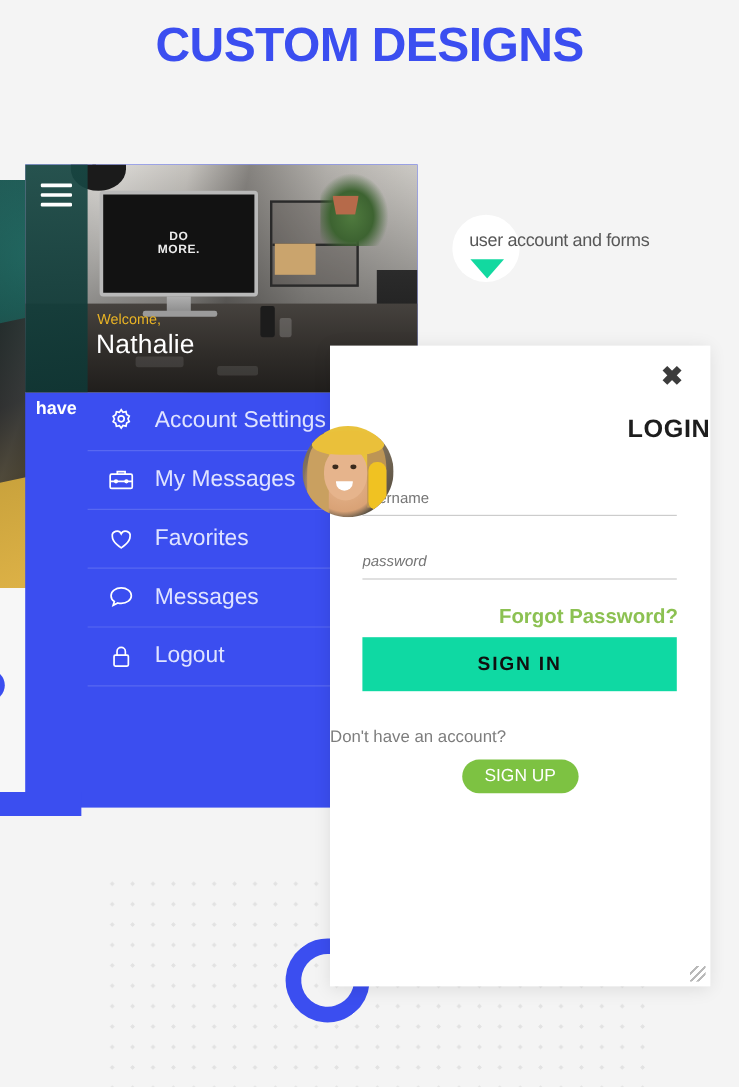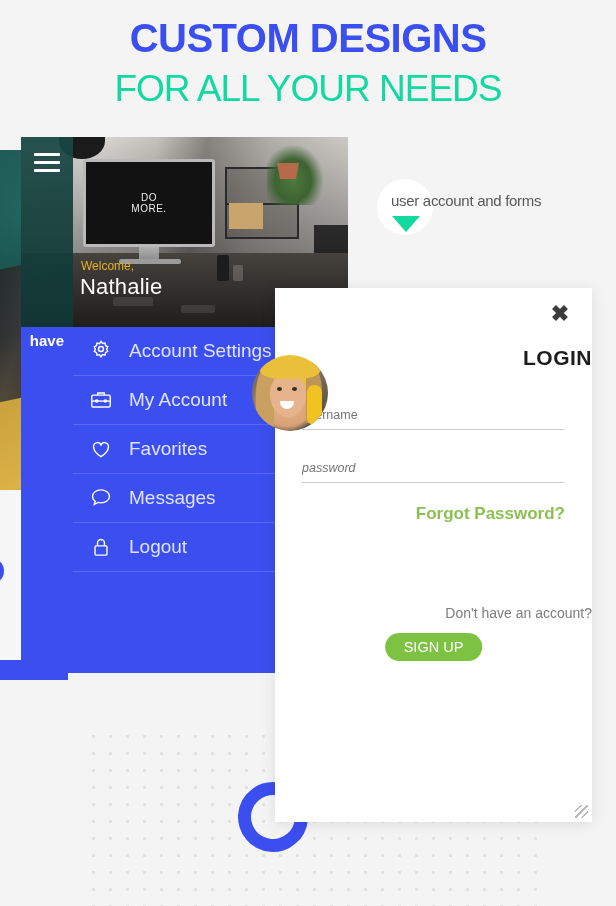--- a/index.html
+++ b/index.html
@@ -99,21 +99,21 @@
     position: absolute; left: 0; bottom: 0; width: 327px; height: 74px;
     background: linear-gradient(180deg, #46423e 0%, #2e2b28 60%, #201e1c 100%);
   }
   
   .hero-monitor {
     position: absolute; left: 62px; top: 22px; width: 132px; height: 88px;
     background: #121212; border: 3px solid #b9b9b9; border-radius: 3px;
     display: flex; align-items: center; justify-content: center;
   }
   .hero-monitor-text {
-    color: #ededed; font-size: 10px; font-weight: normal;
+    color: #ededed; font-size: 10px; font-weight: bold;
     line-height: 1.15; text-align: center; letter-spacing: .5px;
   }
   .hero-monitor-stand {
     position: absolute; left: 118px; top: 110px; width: 20px; height: 14px;
     background: linear-gradient(180deg,#b0b0b0,#8a8a8a);
   }
   .hero-monitor-base {
     position: absolute; left: 98px; top: 122px; width: 62px; height: 5px;
     background: #9b9b9b; border-radius: 2px;
   }
@@ -280,21 +280,21 @@
   .signin-btn {
     position: absolute; left: 27px; top: 243px;
     width: 262px; height: 45px;
     background: #0fd9a3; border: none;
     color: #101010; font-size: 16px; font-weight: bold;
     letter-spacing: 1.5px; cursor: pointer;
     font-family: "Liberation Sans", sans-serif;
   }
   .noaccount {
     position: absolute; left: 0; top: 317px; width: 100%;
-    text-align: right; font-size: 14px; color: #7d7d7d;
+    text-align: left; font-size: 14px; color: #7d7d7d;
   }
   .signup-btn {
     position: absolute; left: 50%; top: 345px; transform: translateX(-50%);
     padding: 6px 19px; border-radius: 16px; border: none;
     background: #7dc242; color: #fff; font-size: 14.5px;
     cursor: pointer; font-family: "Liberation Sans", sans-serif;
   }
   .resize-handle {
     position: absolute; right: 4px; bottom: 4px;
     width: 13px; height: 13px;
@@ -305,21 +305,20 @@
     cursor: nwse-resize;
   }
 </style>
 </head>
 <body>
 
 <div class="page">
 
   <div class="header">
     <div class="headline-1">CUSTOM DESIGNS</div>
-    <div class="headline-2">FOR ALL YOUR NEEDS</div>
   </div>
 
   <div class="dots"></div>
 
   <div class="spinner"></div>
 
   <div class="bgpage">
     <div class="bgpage-hero"></div>
     <div class="bgpage-text">have</div>
     <div class="bgpage-bluebar"></div>
@@ -387,21 +386,21 @@
       <div class="menu-item">
         <span class="menu-icon">
           <svg width="26" height="26" viewBox="0 0 24 24" fill="none" stroke="#ffffff" stroke-width="1.3">
             <rect x="3.5" y="7.5" width="17" height="11" rx="1.2"></rect>
             <path d="M9 7.5V5.6h6v1.9"></path>
             <path d="M3.5 13h17"></path>
             <circle cx="8" cy="13" r="1"></circle>
             <circle cx="16" cy="13" r="1"></circle>
           </svg>
         </span>
-        <span class="menu-label">My Account</span>
+        <span class="menu-label">My Messages</span>
       </div>
 
       <div class="menu-item">
         <span class="menu-icon">
           <svg width="26" height="26" viewBox="0 0 24 24" fill="none" stroke="#ffffff" stroke-width="1.3">
             <path d="M12 19s-6.8-4.3-6.8-8.6A3.6 3.6 0 0 1 12 8.2a3.6 3.6 0 0 1 6.8 2.2C18.8 14.7 12 19 12 19z"></path>
           </svg>
         </span>
         <span class="menu-label">Favorites</span>
       </div>
@@ -434,18 +433,19 @@
 
   <div class="modal">
     <div class="modal-close">✖</div>
     <div class="modal-title">LOGIN</div>
 
     <input class="field f-user" type="text" style="outline: none; border-top: none; border-left: none; border-right: none; background: transparent;" placeholder="username">
 
     <input class="field f-pass" type="password" style="outline: none; border-top: none; border-left: none; border-right: none; background: transparent;" placeholder="password">
 
     <div class="forgot">Forgot Password?</div>
+    <button class="signin-btn">SIGN IN</button>
     <div class="noaccount">Don't have an account?</div>
     <button class="signup-btn">SIGN UP</button>
     <div class="resize-handle"></div>
   </div>
 
 </div>
 
 </body></html>

